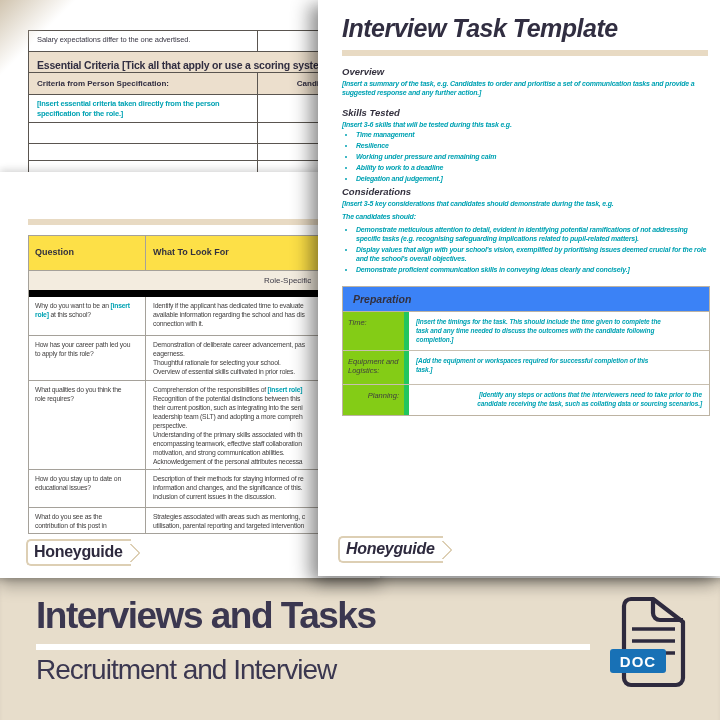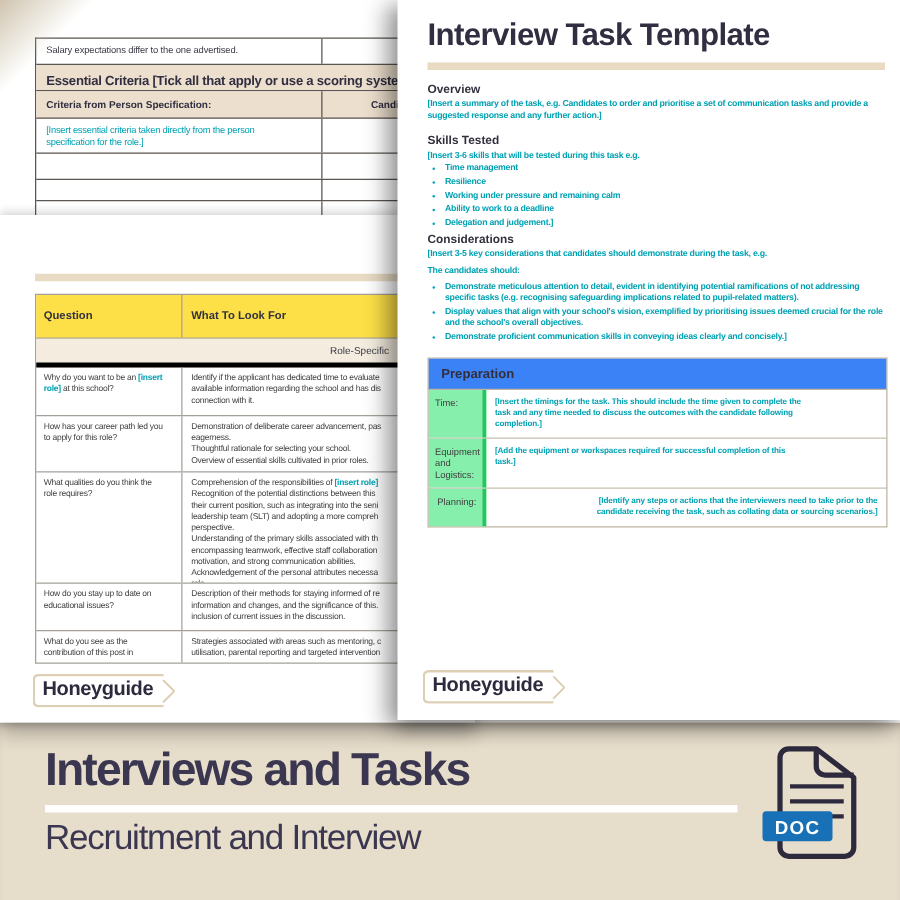--- a/index.html
+++ b/index.html
@@ -18,38 +18,38 @@
   .banner-sub{position:absolute;left:36px;top:76px;font-size:28px;color:#3b3750;
           letter-spacing:-1px;white-space:nowrap;}
   .doc-icon{position:absolute;left:606px;top:18px;}
 
   
   .doc{position:absolute;background:#ffffff;overflow:hidden;}
   .doc1{left:0;top:0;width:380px;height:172px;z-index:1;}
   .doc2{left:0;top:172px;width:380px;height:406px;z-index:3;
         box-shadow:0 -3px 7px rgba(0,0,0,.12), 0 9px 14px rgba(0,0,0,.25);}
   .doc3{left:318px;top:0;width:402px;height:576px;z-index:4;
-        box-shadow:-11px 4px 16px rgba(0,0,0,.30), 0 9px 14px rgba(0,0,0,.25);}
+        box-shadow:-11px 4px 16px rgba(0,0,0,.30), 0 9px 14px rgba(0,0,0,.25);font-style:italic;}
 
   .teal{color:#00a2b3;}
   .pre{white-space:pre;}
   .doc-title{position:absolute;font-weight:bold;color:#312e41;letter-spacing:-0.5px;white-space:nowrap;}
   .title-bar{position:absolute;height:6px;background:#e8dac3;}
 
   
   .t1{position:absolute;left:28px;top:30px;width:352px;border:1px solid #5a5550;border-bottom:none;}
   .t1 .row{display:flex;border-bottom:1px solid #5a5550;box-sizing:border-box;}
   .t1 .c1{width:229px;box-sizing:border-box;border-right:1px solid #5a5550;padding:4px 8px;overflow:hidden;}
   .t1 .c2{flex:1;box-sizing:border-box;padding:4px 6px;text-align:center;overflow:hidden;}
   .t1 .full{flex:1;padding:3px 8px;overflow:hidden;white-space:nowrap;}
   .t1 .tan{background:#ecdfcd;}
   .t1 .salary{font-size:7.5px;color:#3a3845;letter-spacing:-0.1px;}
   .t1 .ec{font-size:10.5px;font-weight:bold;color:#312e41;letter-spacing:-0.2px;}
   .t1 .colhead{font-size:8px;font-weight:bold;color:#312e41;}
-  .t1 .insert{font-size:7.5px;font-weight:normal;letter-spacing:-0.2px;line-height:1.35;}
+  .t1 .insert{font-size:7.5px;font-weight:bold;letter-spacing:-0.2px;line-height:1.35;}
 
   
   .iq-table{position:absolute;left:28px;top:63px;width:352px;border:1px solid #a5a19a;box-sizing:border-box;}
   .iq-row{display:flex;border-bottom:1px solid #a5a19a;}
   .iq-row:last-child{border-bottom:none;}
   .iq-q{width:117px;box-sizing:border-box;border-right:1px solid #a5a19a;padding:5px 6px;
         font-size:6.8px;line-height:1.32;color:#403e3e;letter-spacing:-0.2px;overflow:hidden;}
   .iq-a{flex:1;box-sizing:border-box;padding:5px 7px;font-size:6.8px;line-height:1.32;
         color:#403e3e;letter-spacing:-0.2px;overflow:hidden;}
   .iq-head{background:#fde047;}
@@ -64,21 +64,21 @@
   .teal-body{position:absolute;left:24px;width:360px;font-size:7px;font-weight:bold;color:#00a2b3;
         letter-spacing:-0.2px;line-height:1.33;white-space:pre-line;}
   .d3-list{position:absolute;left:24px;width:356px;margin:0;padding:0 0 0 14px;list-style:disc;}
   .d3-list li{font-size:7px;font-weight:bold;color:#00a2b3;letter-spacing:-0.2px;
         line-height:1.3;margin:0 0 2px 0;white-space:pre-line;}
   .prep{position:absolute;left:24px;top:286px;width:368px;border:1px solid #bdb3a2;box-sizing:border-box;}
   .prep-head{background:#3b82f6;border-bottom:1px solid #bdb3a2;padding:6px 10px;
         font-size:10.5px;font-weight:bold;color:#33303e;}
   .prep-row{display:flex;border-bottom:1px solid #c8bfb0;}
   .prep-row:last-child{border-bottom:none;}
-  .prep-label{width:46px;box-sizing:border-box;background:#86efac;border-right:3px solid #22c55e;
+  .prep-label{width:66px;box-sizing:border-box;background:#84cc16;border-right:5px solid #22c55e;
         padding:6px 5px;font-size:7.5px;color:#403e3e;white-space:pre-line;}
   .prep-value{flex:1;box-sizing:border-box;padding:6px 7px;font-size:6.5px;font-weight:bold;
         color:#00a2b3;letter-spacing:-0.1px;line-height:1.35;white-space:pre;overflow:hidden;}
   .prep-r1{min-height:34px;}.prep-r2{min-height:33px;}.prep-r3{min-height:28px;text-align:right;}
 
   
   .logo{position:absolute;display:inline-block;font-size:16px;font-weight:bold;color:#2e2a3e;
         letter-spacing:-0.3px;padding:2px 8px 3px 6px;border:2px solid #ddcfb4;border-right:none;
         border-radius:5px 0 0 5px;white-space:nowrap;}
   .logo::after{content:'';position:absolute;right:-7px;top:50%;width:12px;height:12px;
@@ -140,21 +140,21 @@
   <div class="corner-wedge"></div>
 
   <section class="doc doc2">
     <div class="title-bar" style="left:28px;top:47px;width:330px;"></div>
 
     <div class="iq-table">
       <div class="iq-row iq-head">
         <div class="iq-q">Question</div>
         <div class="iq-a">What To Look For</div>
       </div>
-      <div class="iq-section" style="border-bottom:4px solid #000000;">Role-Specific</div>
+      <div class="iq-section" style="border-bottom:7px solid #000000;">Role-Specific</div>
       <div class="iq-row iq-r1">
         <div class="iq-q pre"><span>Why do you want to be an </span><span class="teal" style="font-weight:bold;">[insert
 role]</span><span> at this school?</span></div>
         <div class="iq-a pre">Identify if the applicant has dedicated time to evaluate
 available information regarding the school and has dis
 connection with it.</div>
       </div>
       <div class="iq-row iq-r2">
         <div class="iq-q pre">How has your career path led you
 to apply for this role?</div>

